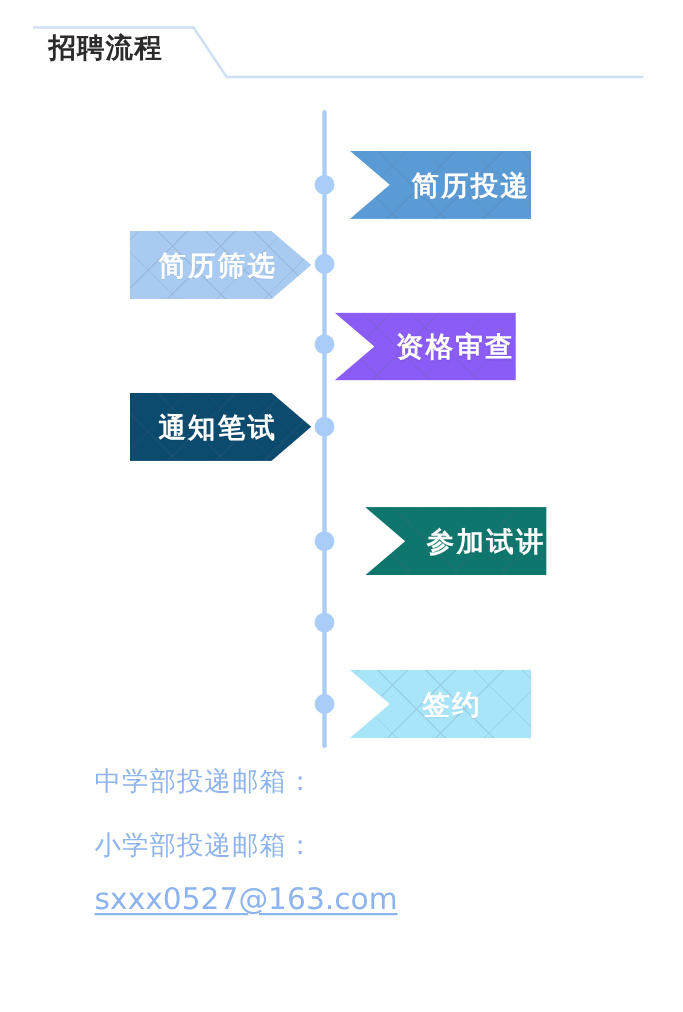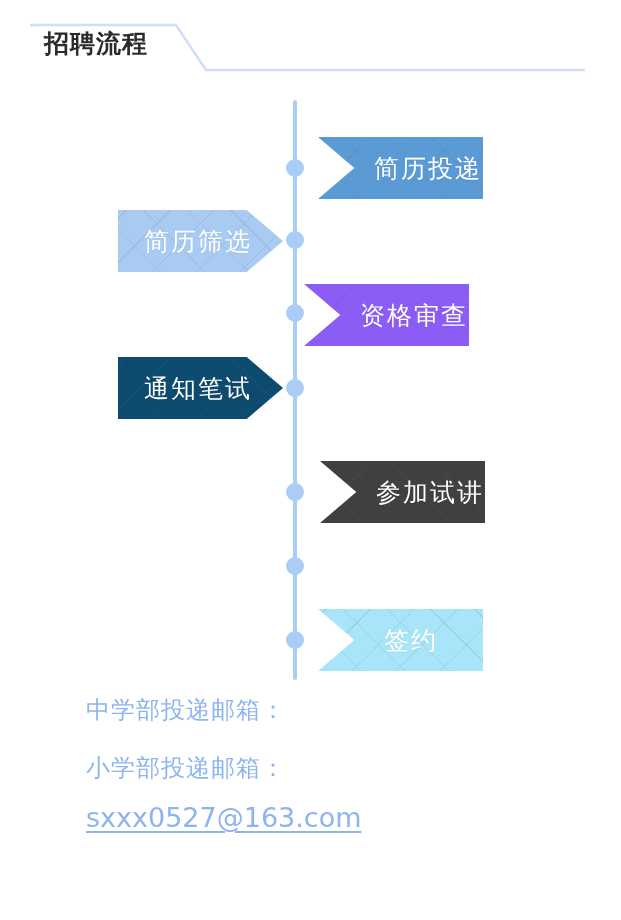--- a/index.html
+++ b/index.html
@@ -44,21 +44,21 @@
   .chip{
     position:absolute;
     height:62px;
     display:flex; align-items:center;
     box-sizing:border-box;
   }
   .chip .chip-label{
     position:relative; z-index:3;
     color:#ffffff;
     font-size:25px;
-    font-weight:normal;
+    font-weight:bold;
     letter-spacing:2px;
     white-space:nowrap;
     font-family:"DejaVu Sans","Liberation Sans",sans-serif;
     text-shadow:0 1px 1px rgba(0,0,0,0.06);
   }
   
   .chip .chip-tex{
     position:absolute; left:0; top:0; right:0; bottom:0; z-index:2;
     opacity:.22;
     background-image:
@@ -145,21 +145,21 @@
   <div class="chip right" style="left:304px; top:284px; width:165px; background:#8b5cf6;">
     <div class="chip-tex"></div>
     <span class="chip-label">资格审查</span>
   </div>
 
   <div class="chip left" style="left:118px; top:357px; width:165px; background:#0c4a6e;">
     <div class="chip-tex"></div>
     <span class="chip-label">通知笔试</span>
   </div>
 
-  <div class="chip right" style="left:320px; top:461px; width:165px; background:#404040;">
+  <div class="chip right" style="left:332px; top:461px; width:165px; background:#0f766e;">
     <div class="chip-tex"></div>
     <span class="chip-label">参加试讲</span>
   </div>
 
 
   <div class="chip right" style="left:318px; top:609px; width:165px; background:#a8e5f8;">
     <div class="chip-tex"></div>
     <span class="chip-label" style="margin-left:66px;">签约</span>
   </div>
 

